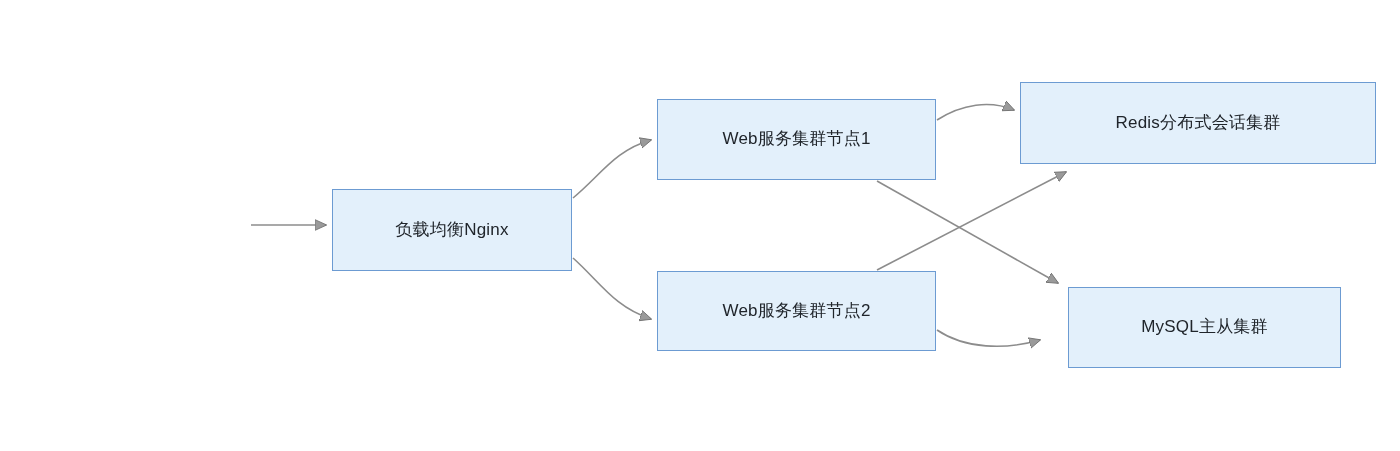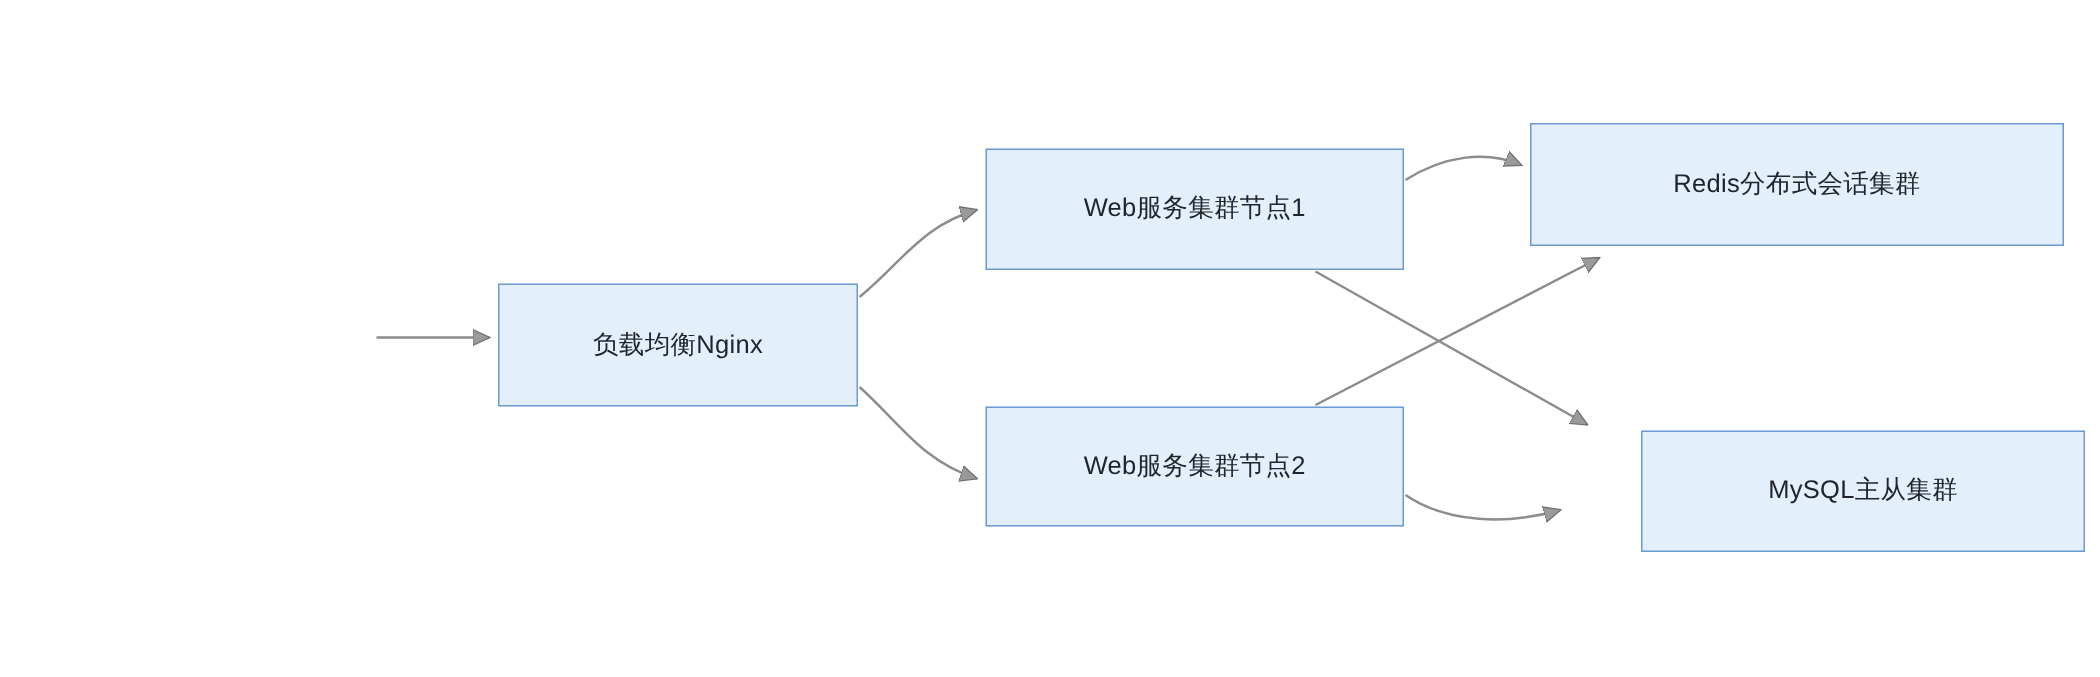--- a/index.html
+++ b/index.html
@@ -41,21 +41,21 @@
     color: #20252b;
     letter-spacing: 0.2px;
     white-space: nowrap;
     line-height: 1.2;
   }
   #node-client   { left: 81px;   top: 183px; width: 169px; height: 83px; }
   #node-nginx    { left: 332px;  top: 189px; width: 240px; height: 82px; }
   #node-web1     { left: 657px;  top: 99px;  width: 279px; height: 81px; }
   #node-web2     { left: 657px;  top: 271px; width: 279px; height: 80px; }
   #node-redis    { left: 1020px; top: 82px;  width: 356px; height: 82px; }
-  #node-mysql    { left: 1094px; top: 287px; width: 296px; height: 81px; }
+  #node-mysql    { left: 1068px; top: 287px; width: 273px; height: 81px; }
 </style>
 </head>
 <body>
 
 <div id="diagram-canvas">
 
   <svg id="connector-layer" viewBox="0 0 1400 451" width="1400" height="451" xmlns="http://www.w3.org/2000/svg">
     <defs>
       <marker id="arrowhead" viewBox="0 0 10 10" refX="9" refY="5" markerWidth="7.5" markerHeight="7.5" orient="auto-start-reverse">
         <path d="M 0 0.6 L 9.6 5 L 0 9.4 z" fill="#9a9a9a" stroke="#6f6f6f" stroke-width="0.7"></path>

